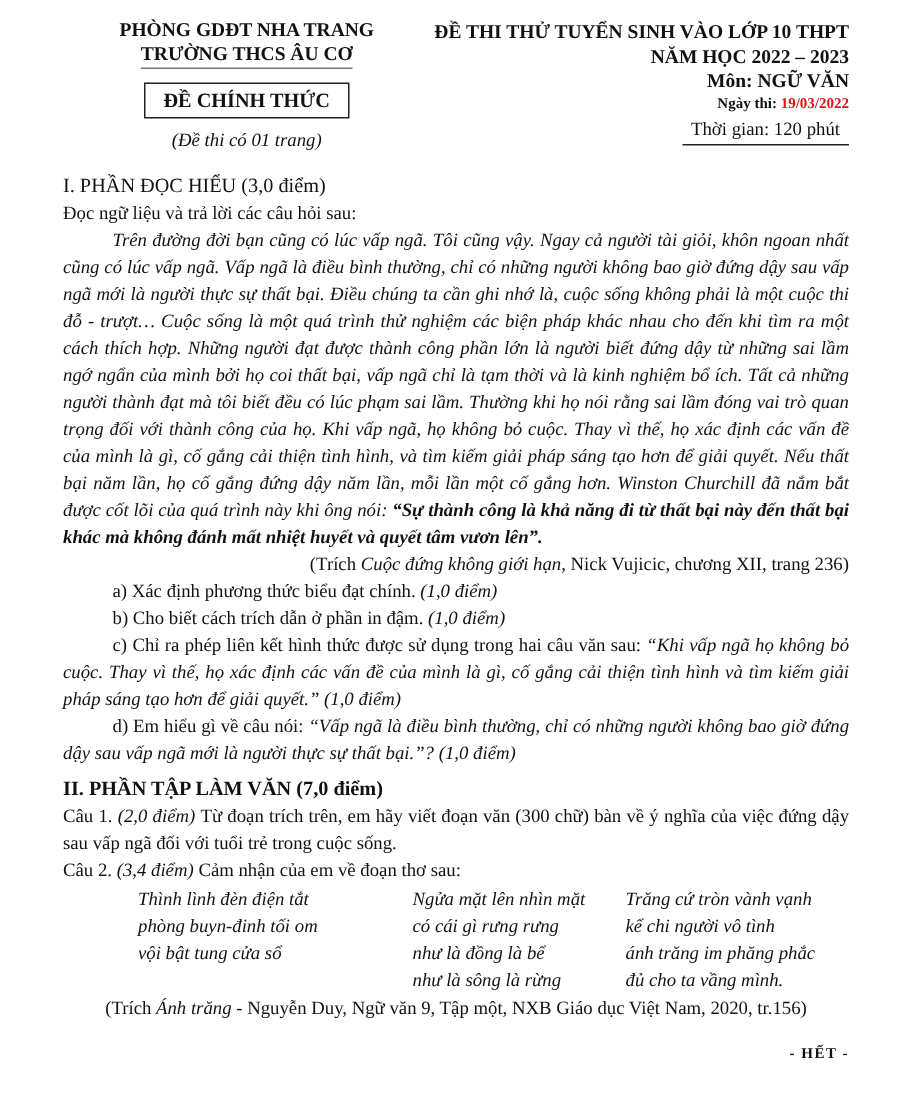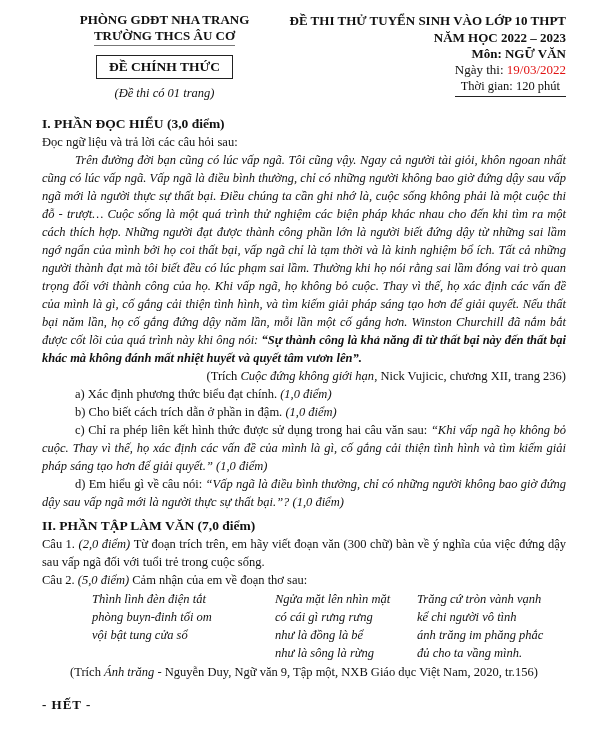--- a/index.html
+++ b/index.html
@@ -72,36 +72,37 @@
     font-weight: bold;
     font-size: 13px;
     line-height: 17px;
   }
   .header-right .subject {
     font-weight: bold;
     font-size: 13px;
     line-height: 16px;
   }
   .header-right .date-line {
-    font-size: 13px;
-    line-height: 16px;
+    font-size: 10px;
+    line-height: 16px;
+    font-weight: bold;
   }
   .header-right .duration {
     font-size: 12.5px;
     line-height: 16px;
   }
   .duration-underline {
     display: inline-block;
     border-bottom: 1.5px solid #222222;
     padding: 0 6px 2px 6px;
   }
 
   
   .sec-heading {
-    font-weight: bold;
+    font-weight: normal;
     font-size: 13.5px;
     line-height: 19px;
     margin-top: 13px;
   }
   .intro-line {
     font-size: 12.5px;
     line-height: 18px;
   }
   .passage {
     font-style: italic;
@@ -152,22 +153,22 @@
   .poem-col3 { flex: 1; }
 
   .source-line2 {
     font-size: 12.5px;
     line-height: 18px;
     text-align: center;
     margin-top: 1px;
   }
   .end-line {
     font-weight: bold;
-    font-size: 13px;
-    text-align: left;
+    font-size: 10px;
+    text-align: right;
     margin-top: 16px;
     letter-spacing: 1px;
   }
 </style>
 </head>
 <body>
 
 <div class="page">
 
   <div class="header">
@@ -200,21 +201,21 @@
   <div class="q"><span>b) Cho biết cách trích dẫn ở phần in đậm. </span><span class="it">(1,0 điểm)</span></div>
 
   <div class="q"><span>c) Chỉ ra phép liên kết hình thức được sử dụng trong hai câu văn sau: </span><span class="it">“Khi vấp ngã họ không bỏ cuộc. Thay vì thế, họ xác định các vấn đề của mình là gì, cố gắng cải thiện tình hình và tìm kiếm giải pháp sáng tạo hơn để giải quyết.” </span><span class="it">(1,0 điểm)</span></div>
 
   <div class="q"><span>d) Em hiểu gì về câu nói: </span><span class="it">“Vấp ngã là điều bình thường, chỉ có những người không bao giờ đứng dậy sau vấp ngã mới là người thực sự thất bại.”? </span><span class="it">(1,0 điểm)</span></div>
 
   <div class="sec2-heading">II. PHẦN TẬP LÀM VĂN (7,0 điểm)</div>
 
   <div class="cau"><span class="lbl">Câu 1. </span><span class="it">(2,0 điểm) </span><span>Từ đoạn trích trên, em hãy viết đoạn văn (300 chữ) bàn về ý nghĩa của việc đứng dậy sau vấp ngã đối với tuổi trẻ trong cuộc sống.</span></div>
 
-  <div class="cau"><span class="lbl">Câu 2. </span><span class="it">(5,0 điểm) </span><span> Cảm nhận của em về đoạn thơ sau:</span></div>
+  <div class="cau"><span class="lbl">Câu 2. </span><span class="it">(3,4 điểm) </span><span> Cảm nhận của em về đoạn thơ sau:</span></div>
 
   <div class="poem">
     <div class="poem-col1">
       <div>Thình lình đèn điện tắt</div>
       <div>phòng buyn-đinh tối om</div>
       <div>vội bật tung cửa sổ</div>
     </div>
     <div class="poem-col2">
       <div>Ngửa mặt lên nhìn mặt</div>
       <div>có cái gì rưng rưng</div>

